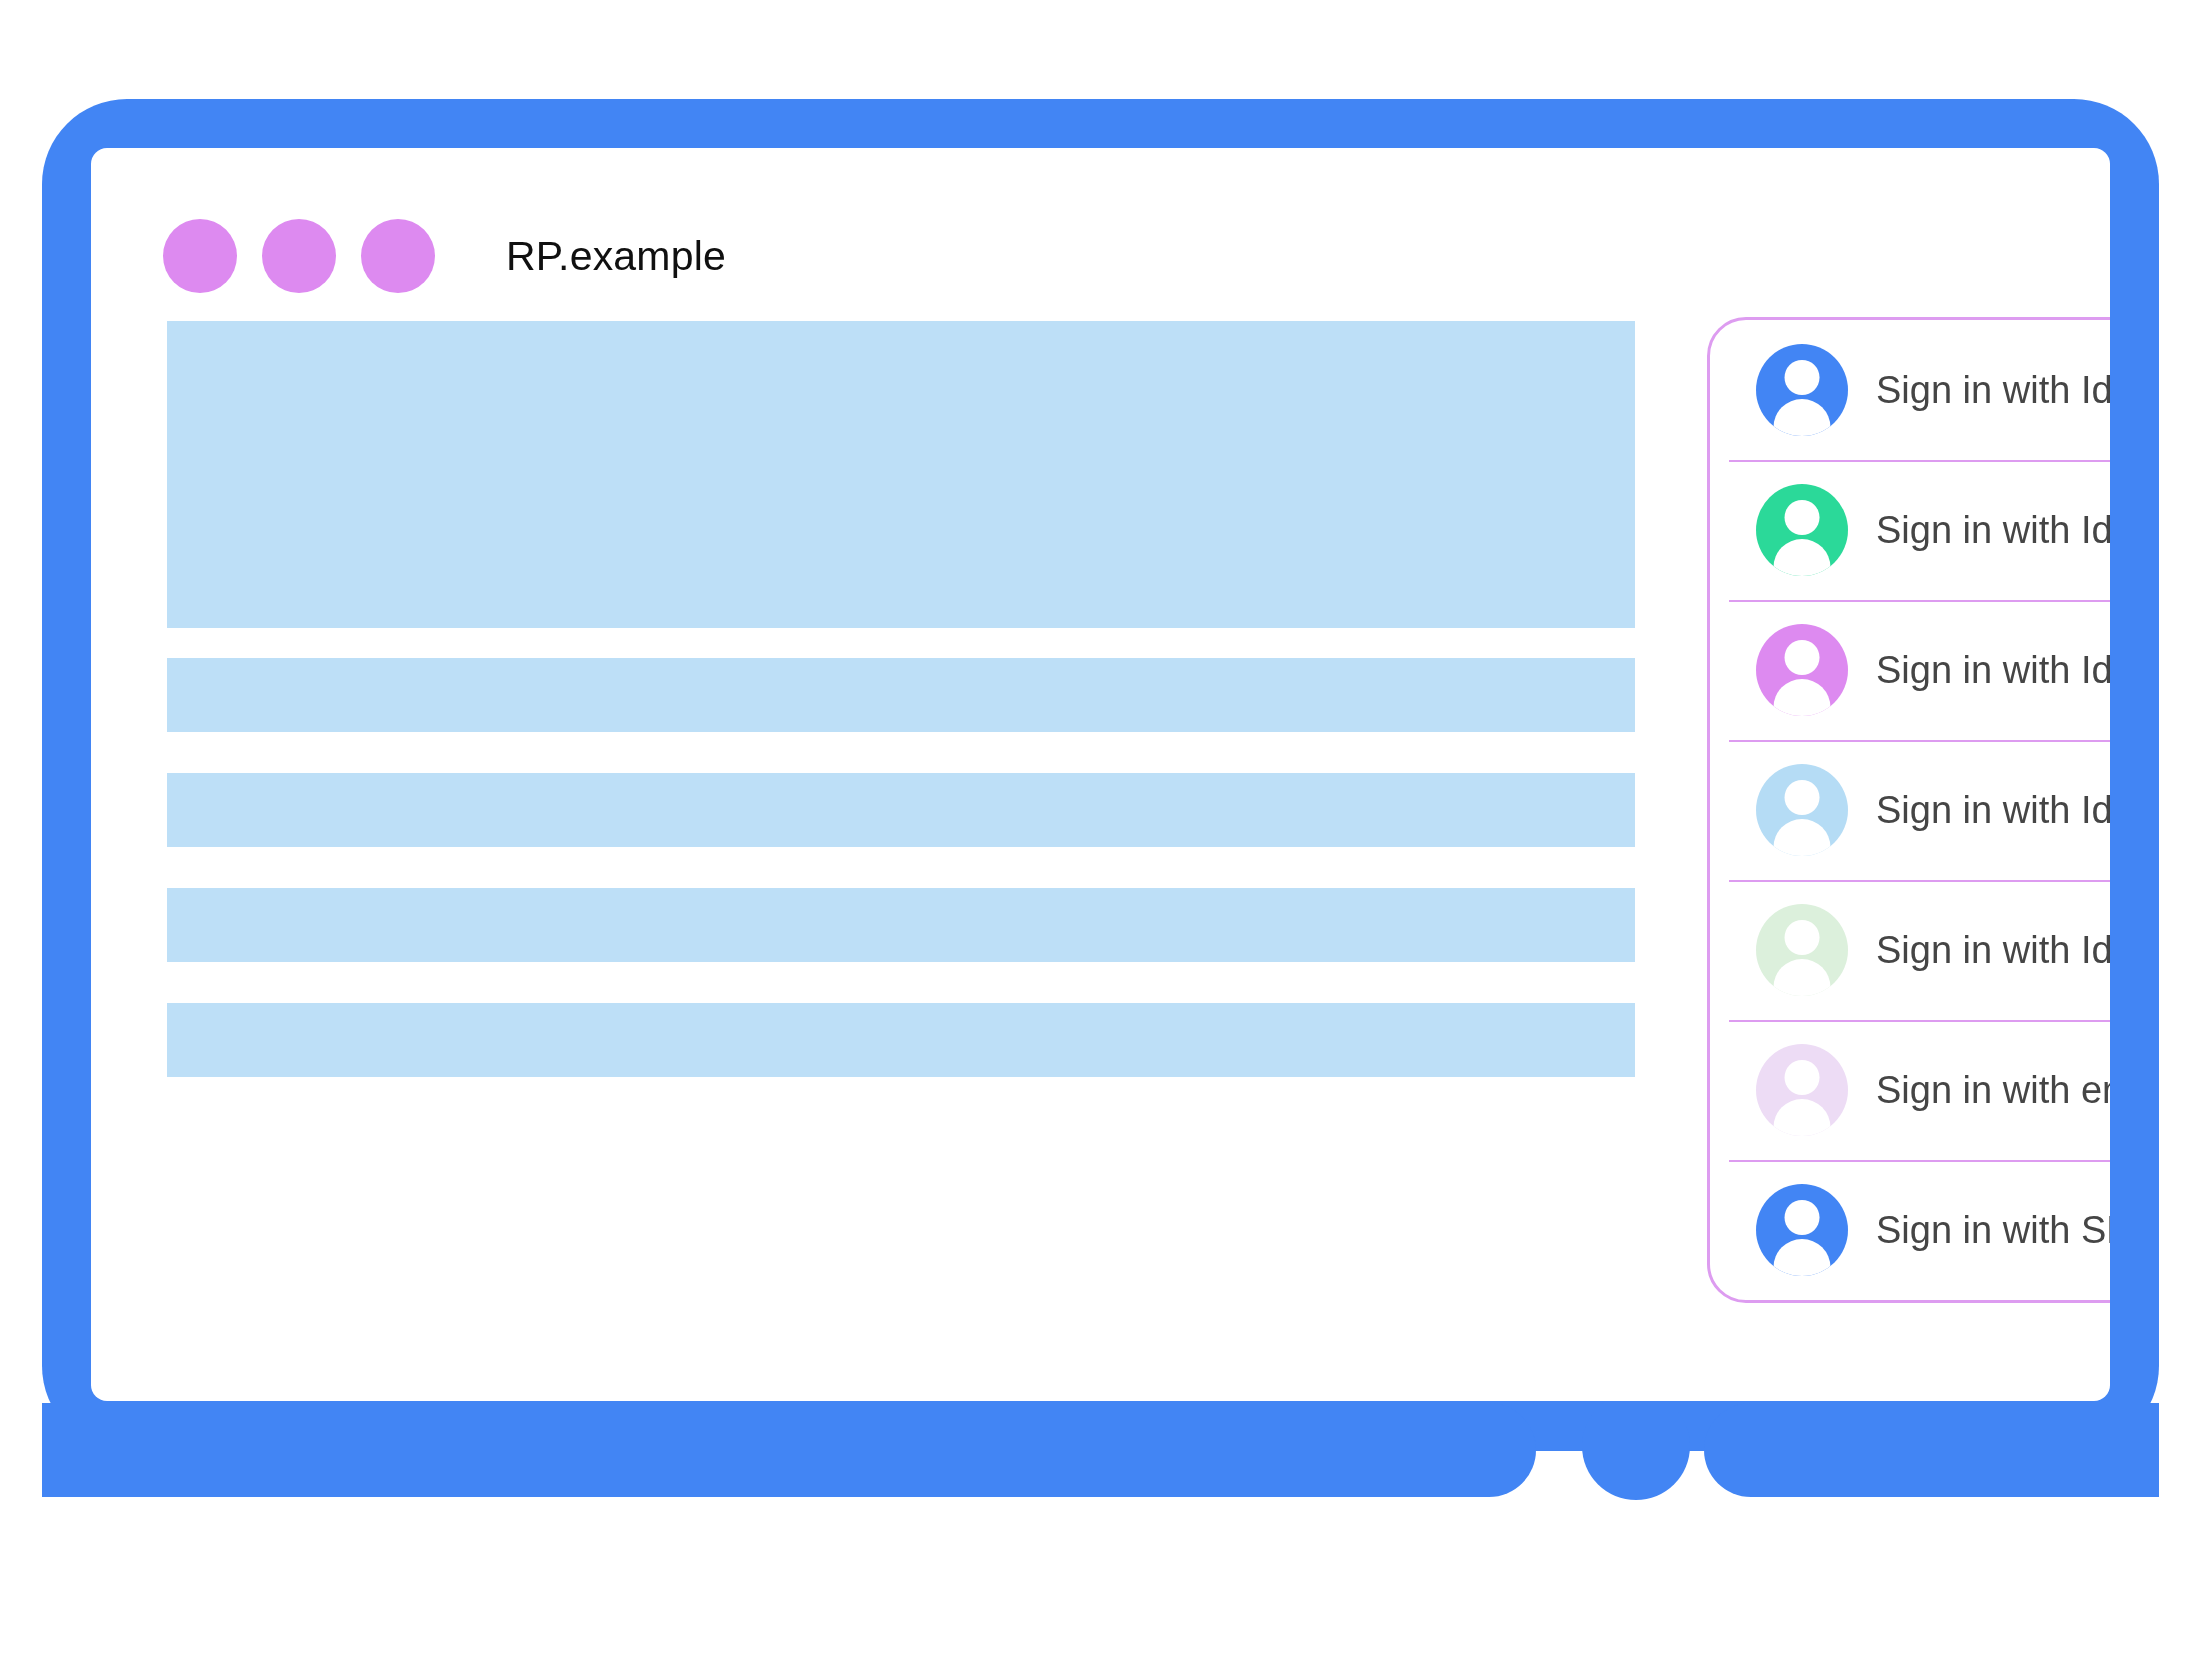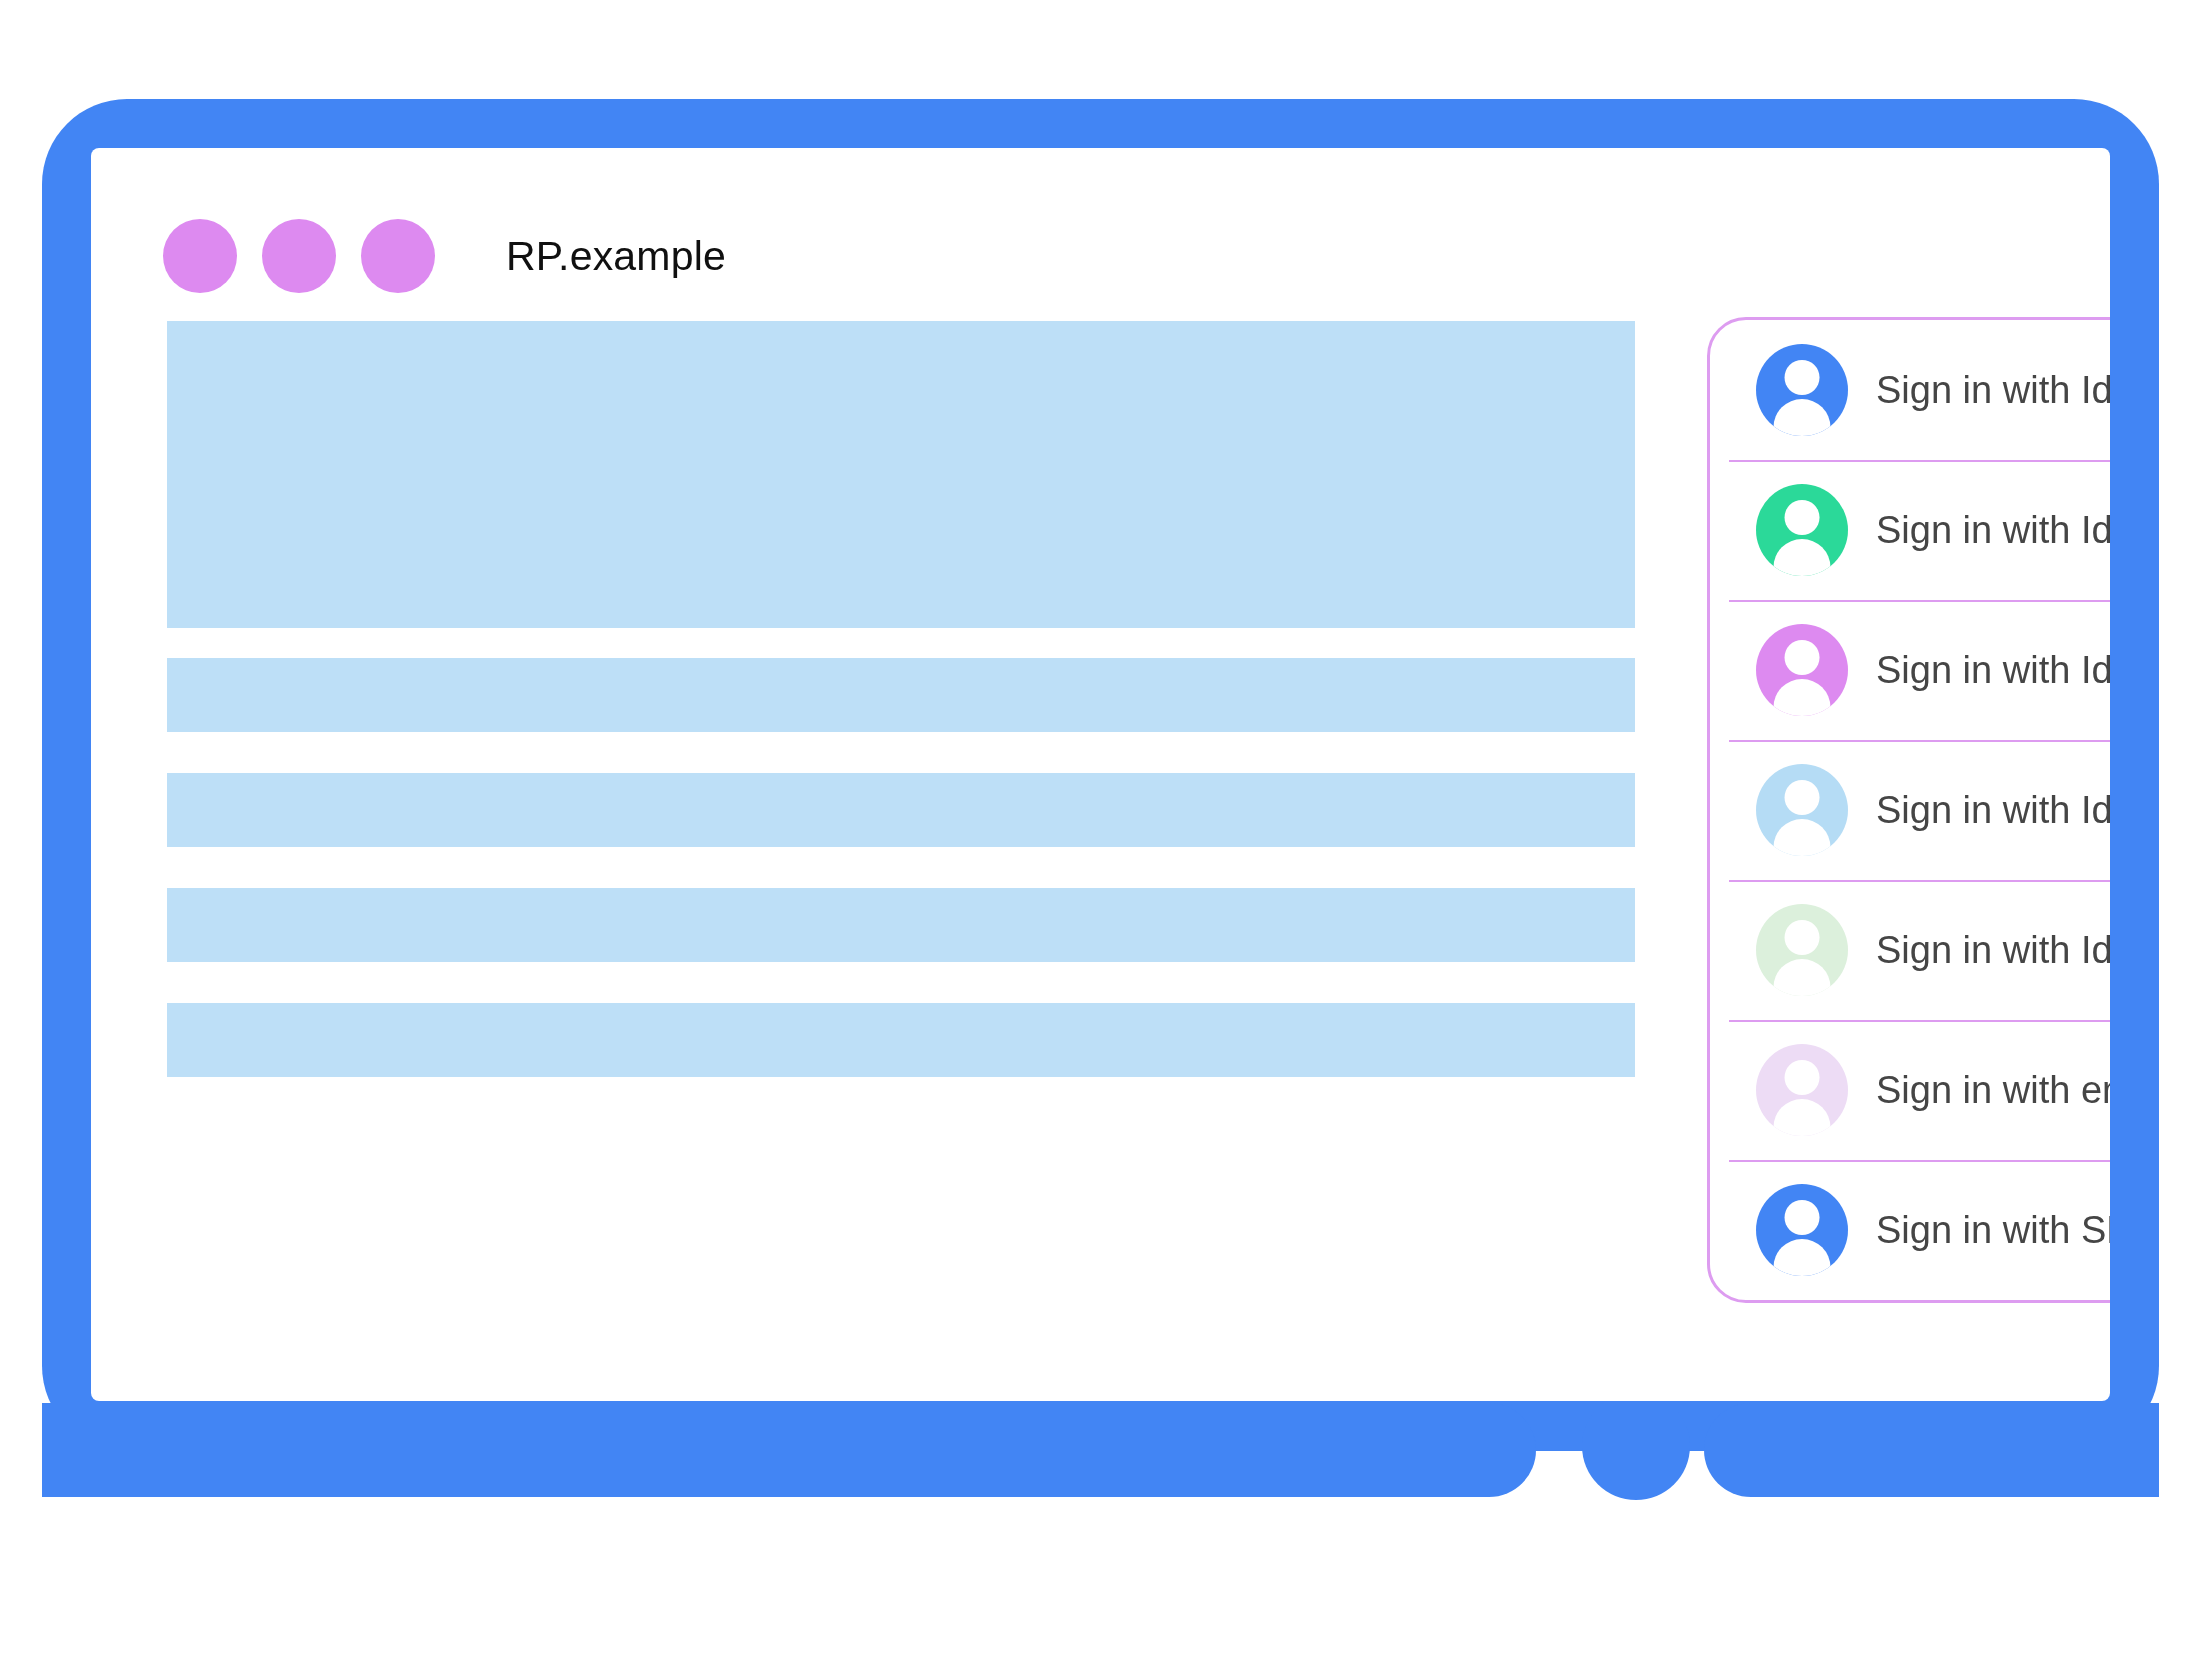--- a/index.html
+++ b/index.html
@@ -37,21 +37,21 @@
   }
 
   
   .screen {
     position: absolute;
     left: 49px;
     top: 49px;
     width: 2019px;
     height: 1253px;
     background: #ffffff;
-    border-radius: 8px;
+    border-radius: 16px;
     box-sizing: border-box;
     overflow: hidden;
   }
 
   
   .bottom-bar-left {
     position: absolute;
     left: 0px;
     top: 1304px;
     width: 1494px;

